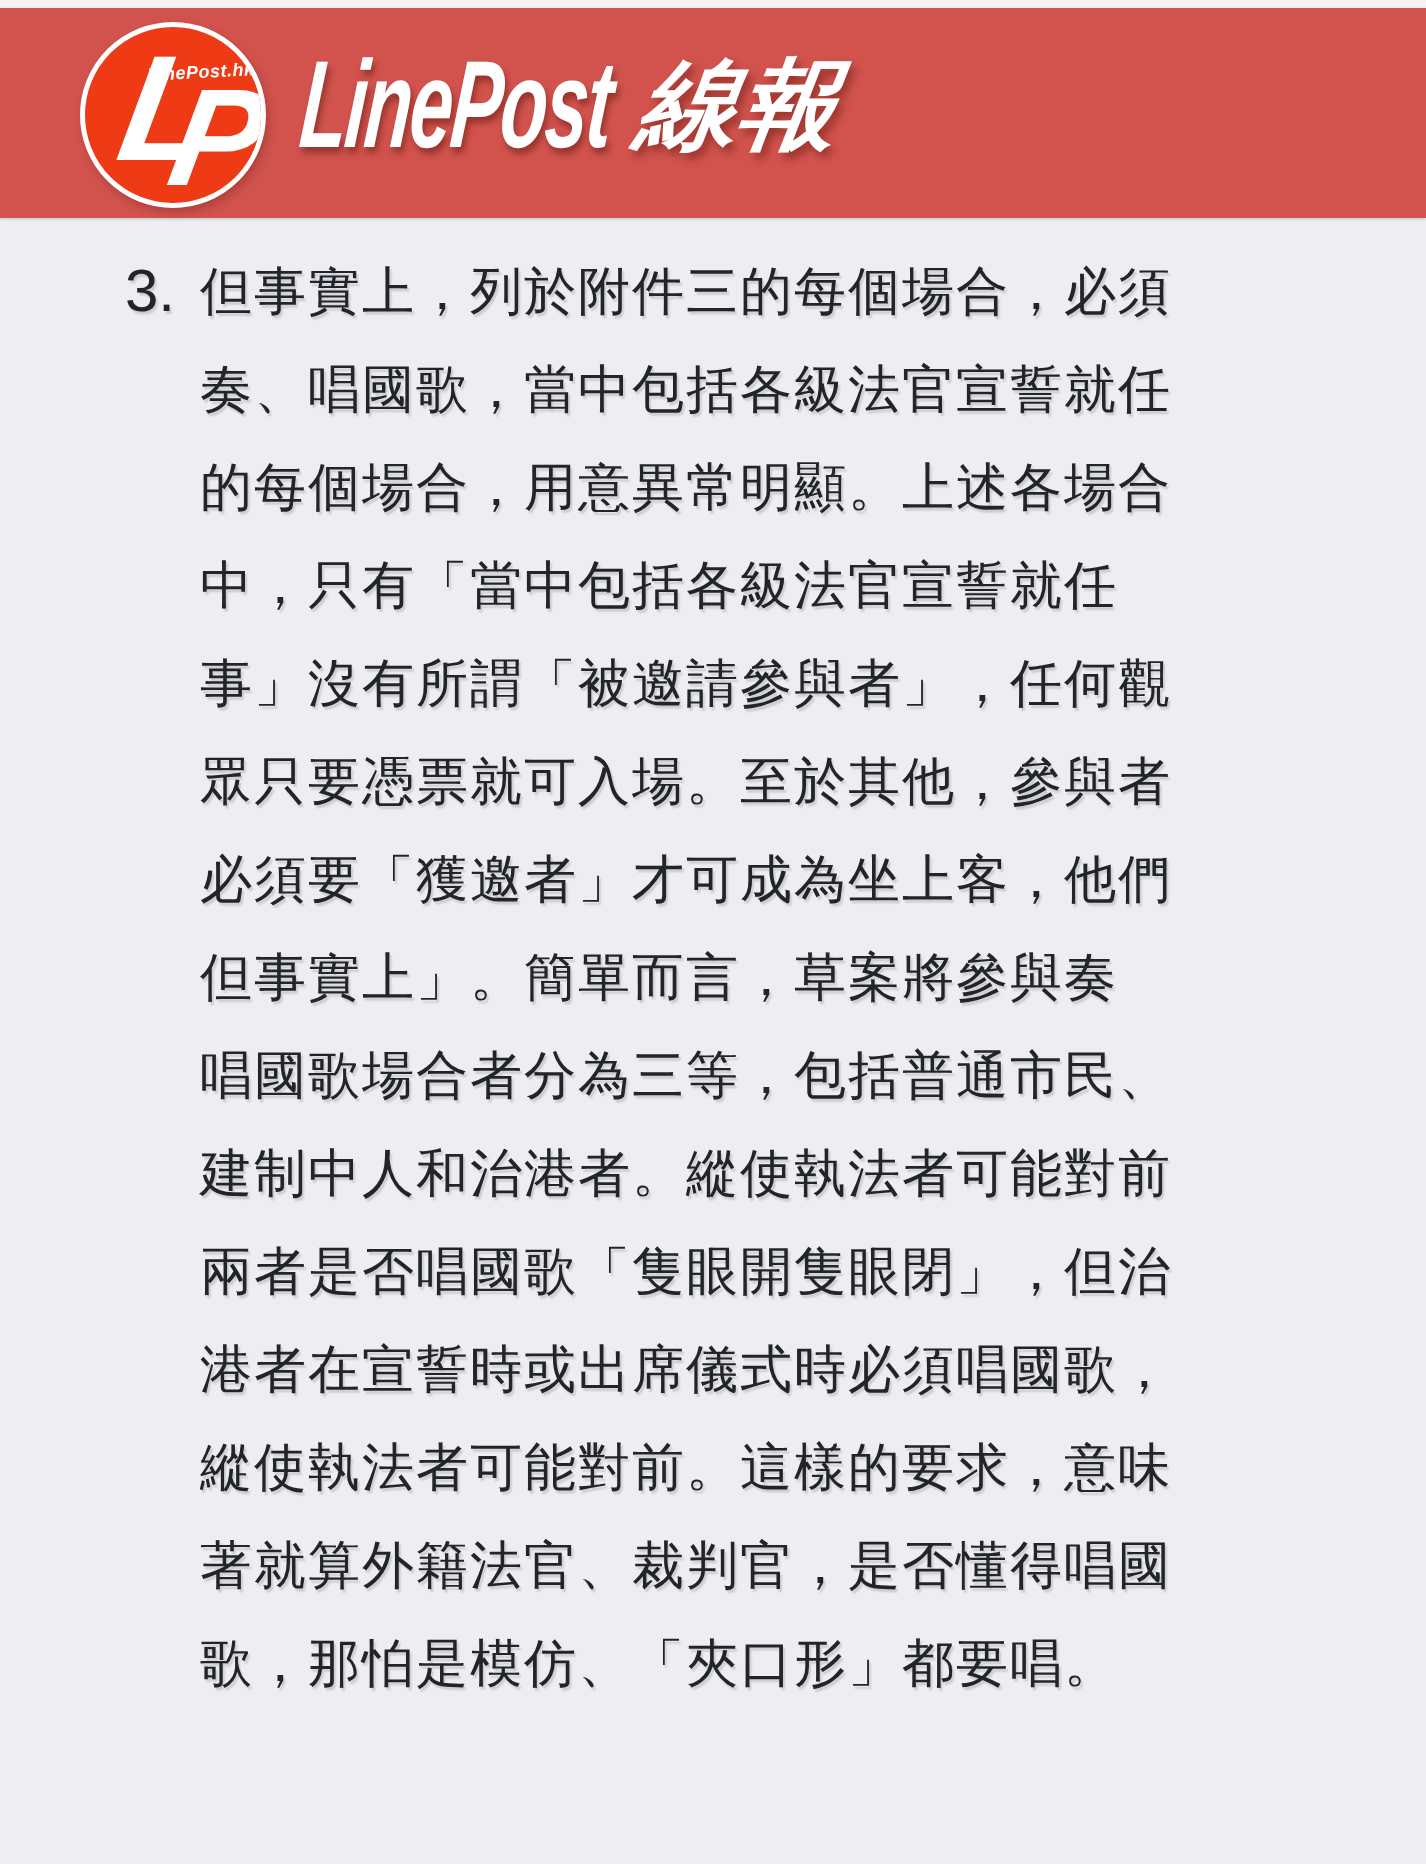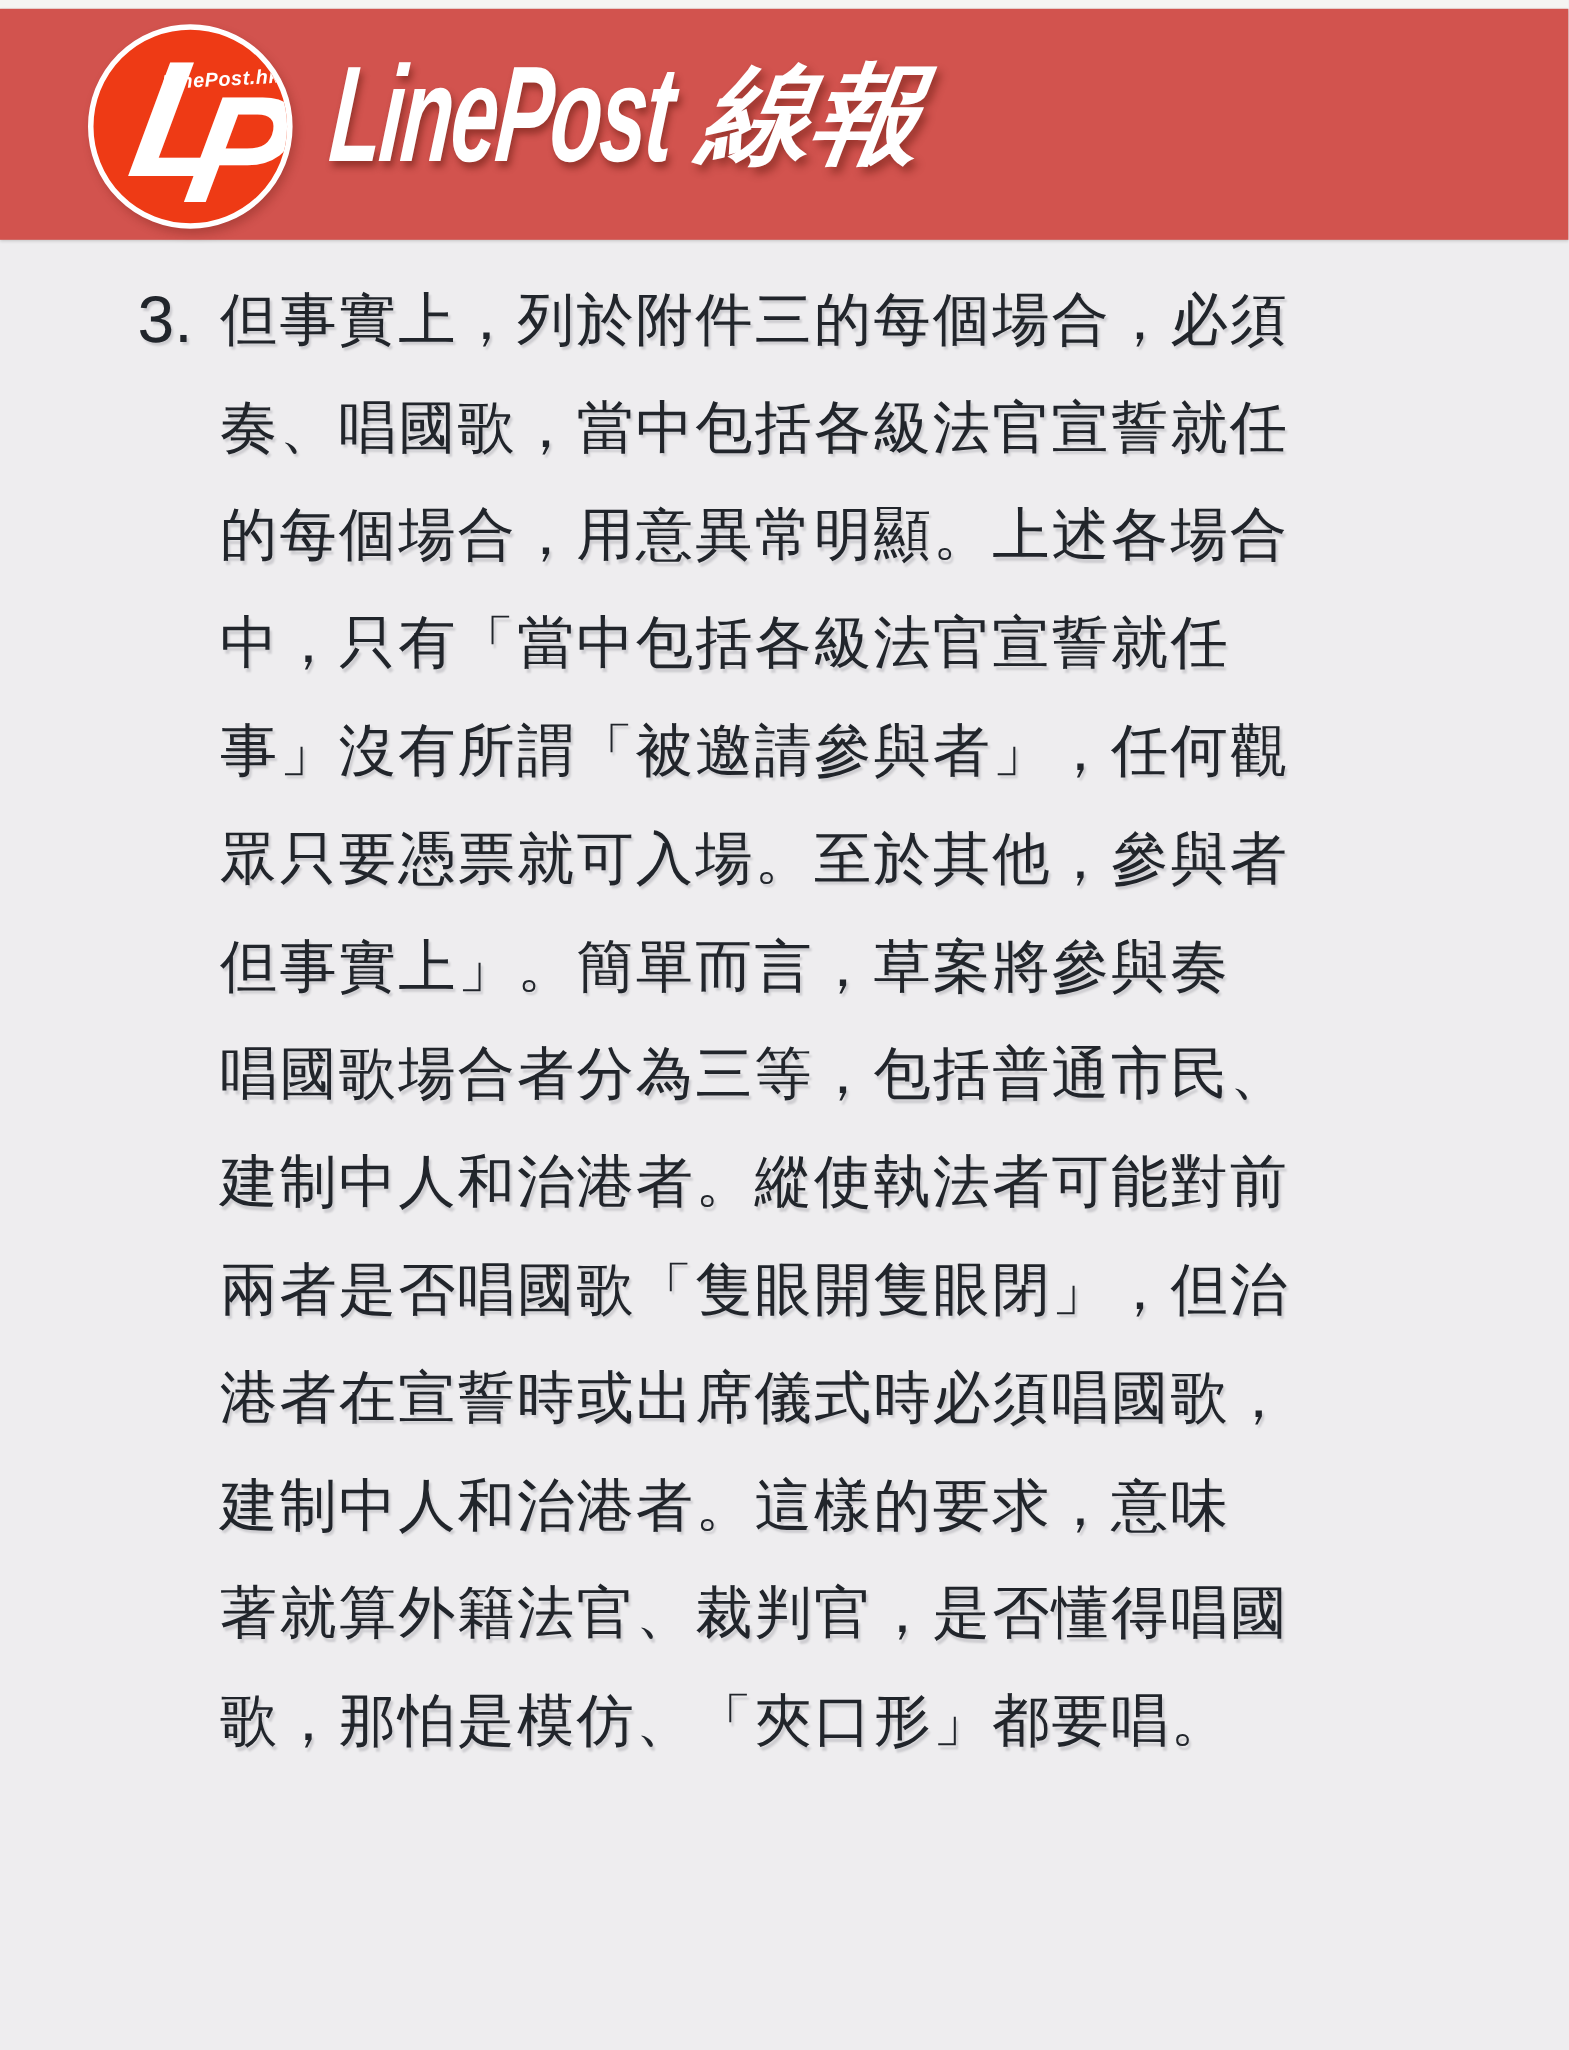--- a/index.html
+++ b/index.html
@@ -185,22 +185,23 @@
 
 <main class="article">
   <span class="list-marker">3.</span>
   <div>
     <div class="line">但事實上，列於附件三的每個場合，必須</div>
     <div class="line">奏、唱國歌，當中包括各級法官宣誓就任</div>
     <div class="line">的每個場合，用意異常明顯。上述各場合</div>
     <div class="line">中，只有「當中包括各級法官宣誓就任</div>
     <div class="line">事」沒有所謂「被邀請參與者」，任何觀</div>
     <div class="line">眾只要憑票就可入場。至於其他，參與者</div>
+    <div class="line">必須要「獲邀者」才可成為坐上客，他們</div>
     <div class="line">但事實上」。簡單而言，草案將參與奏</div>
     <div class="line">唱國歌場合者分為三等，包括普通市民、</div>
     <div class="line">建制中人和治港者。縱使執法者可能對前</div>
     <div class="line">兩者是否唱國歌「隻眼開隻眼閉」，但治</div>
     <div class="line">港者在宣誓時或出席儀式時必須唱國歌，</div>
-    <div class="line">建制中人和治港者。這樣的要求，意味</div>
+    <div class="line">縱使執法者可能對前。這樣的要求，意味</div>
     <div class="line">著就算外籍法官、裁判官，是否懂得唱國</div>
     <div class="line">歌，那怕是模仿、「夾口形」都要唱。</div>
   </div>
 </main>
 
 </body></html>

